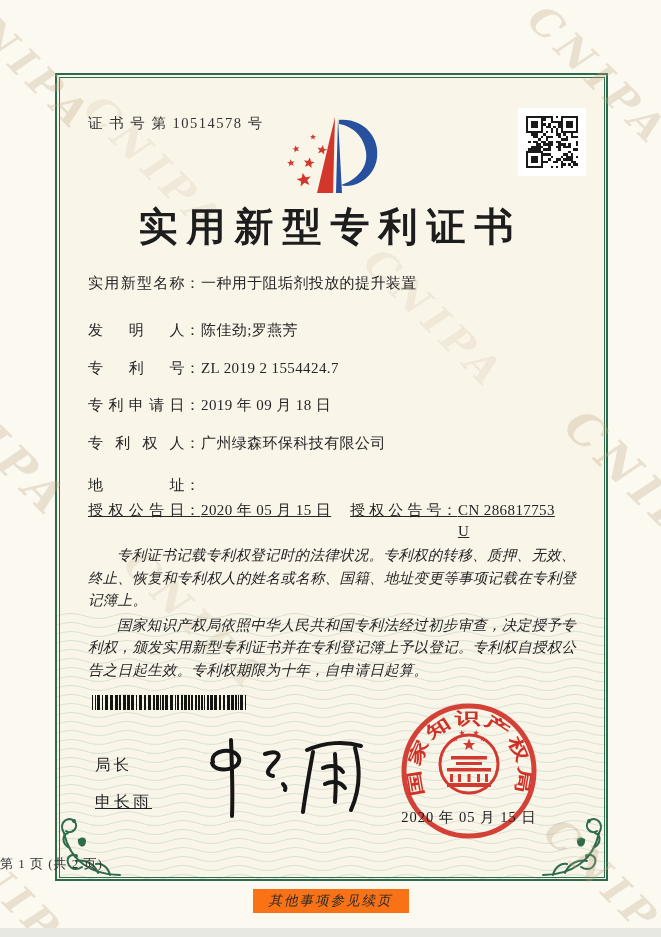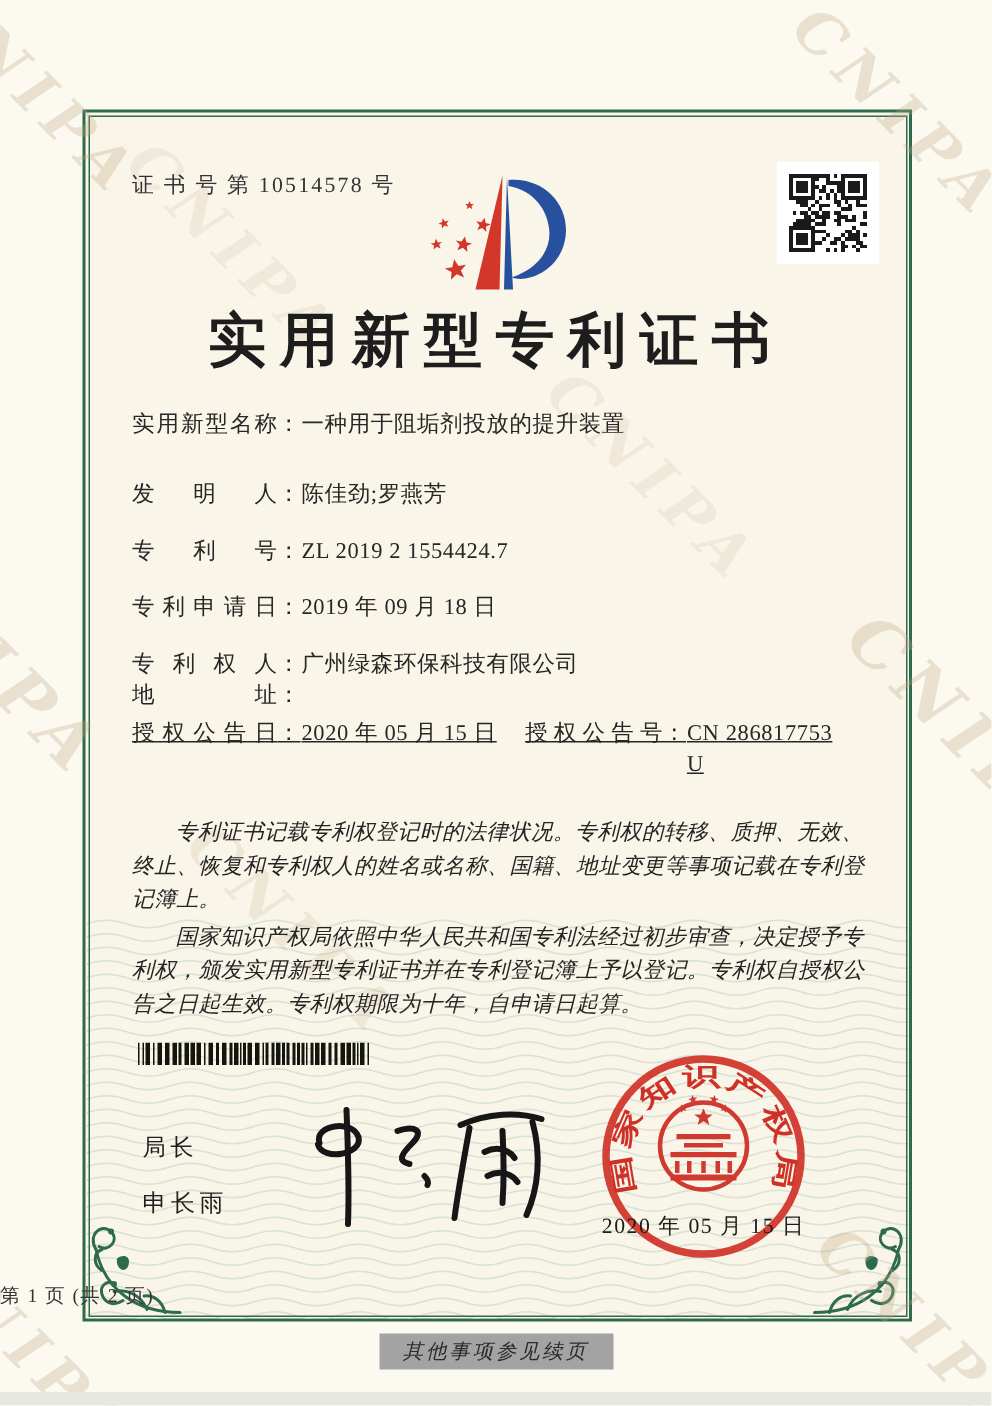--- a/index.html
+++ b/index.html
@@ -28,39 +28,39 @@
   .title{position:absolute;left:0;top:200px;width:661px;text-align:center;
          font-size:39px;font-weight:700;letter-spacing:9px;color:#1d1d1d;}
   .fields{position:absolute;left:88px;top:273px;width:478px;font-size:15px;color:#262626;}
   .frow{display:flex;line-height:21px;letter-spacing:.4px;}
   .flabel{display:inline-block;width:97px;text-align:justify;text-align-last:justify;
           text-justify:inter-character;flex:none;}
   .fcolon{flex:none;width:16px;}
   .fvalue{flex:1;}
   .addr .fvalue{max-width:365px;}
   .mb26{margin-bottom:26px}.mb17{margin-bottom:17px}.mb16{margin-bottom:16px}
-  .mb21{}.mb4{margin-bottom:4px}
+  .mb21{margin-bottom:21px}.mb4{margin-bottom:4px}
   .gpair{display:flex;text-decoration:underline;}
   .gpair.first{width:262px;flex:none;}
   .gpair .flabel2{display:inline-block;width:92px;text-align:justify;text-align-last:justify;flex:none;}
   .paras{position:absolute;left:88px;top:544px;width:494px;font-size:14.5px;
          font-style:italic;line-height:22.5px;color:#242424;letter-spacing:.3px;}
   .paras p{margin:0;text-indent:2em;}
   .paras p + p{margin-top:2px;}
   .barcode{position:absolute;left:92px;top:695px;width:172px;height:15px;font-size:0;overflow:hidden;}
   .barcode i{display:inline-block;height:100%;background:#15150f;}
   .director{position:absolute;left:95px;top:755px;font-size:15.5px;letter-spacing:3px;color:#1f1f1f;}
-  .director .name{margin-top:16px;font-size:16px;}
+  .director .name{margin-top:16px;font-size:16px;text-decoration:underline;}
   .sig{position:absolute;left:195px;top:728px;width:182px;height:95px;}
   .sig path{fill:none;stroke:#161616;stroke-width:4;stroke-linecap:round;stroke-linejoin:round;}
   .seal{position:absolute;left:398px;top:700px;width:142px;height:142px;z-index:4;}
   .page-info{position:absolute;left:0;top:855px;width:661px;text-align:left;
              font-size:13px;letter-spacing:1px;color:#333;z-index:3;}
   .note{position:absolute;left:50%;top:889px;transform:translateX(-50%);
-        background:#a3a3a3;padding:3px 16px;font-size:13.5px;font-style:italic;
+        background:#f97316;padding:3px 16px;font-size:13.5px;font-style:italic;
         letter-spacing:2px;color:#2a2a2a;z-index:3;white-space:nowrap;}
   .bottom-strip{position:absolute;left:0;bottom:0;width:100%;height:9px;background:#e8e8e3;z-index:2;}
 </style>
 </head>
 <body>
 
 <div class="page">
 
   <svg width="0" height="0" style="position:absolute" aria-hidden="true">
     <defs>

